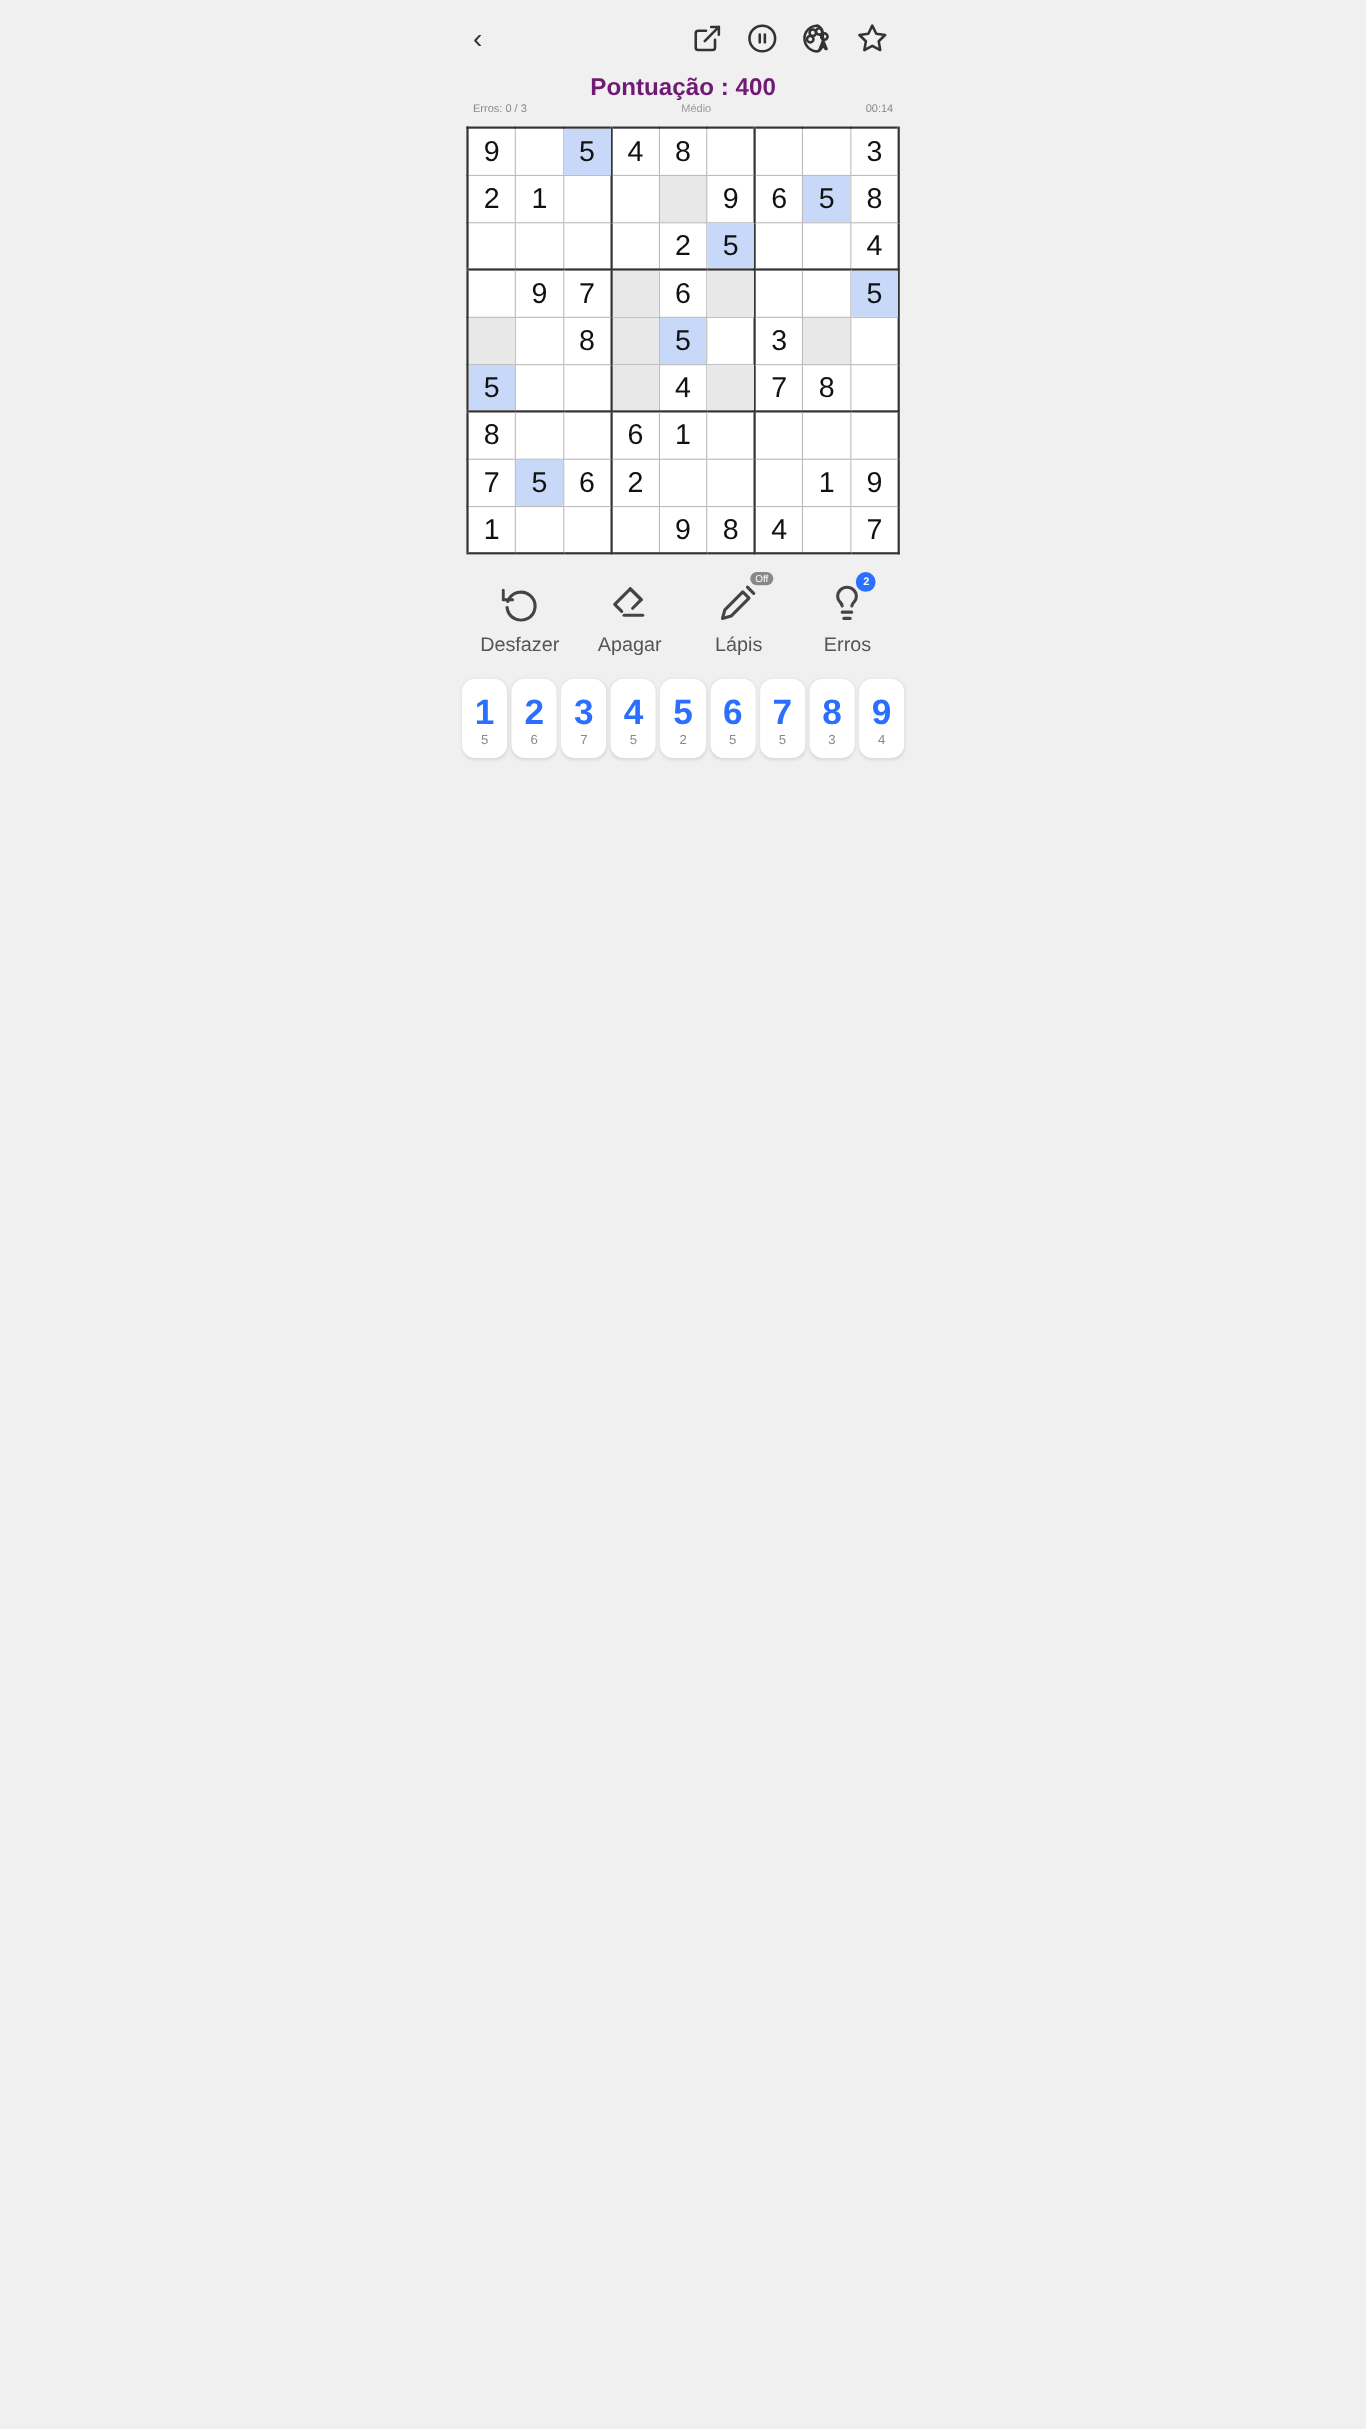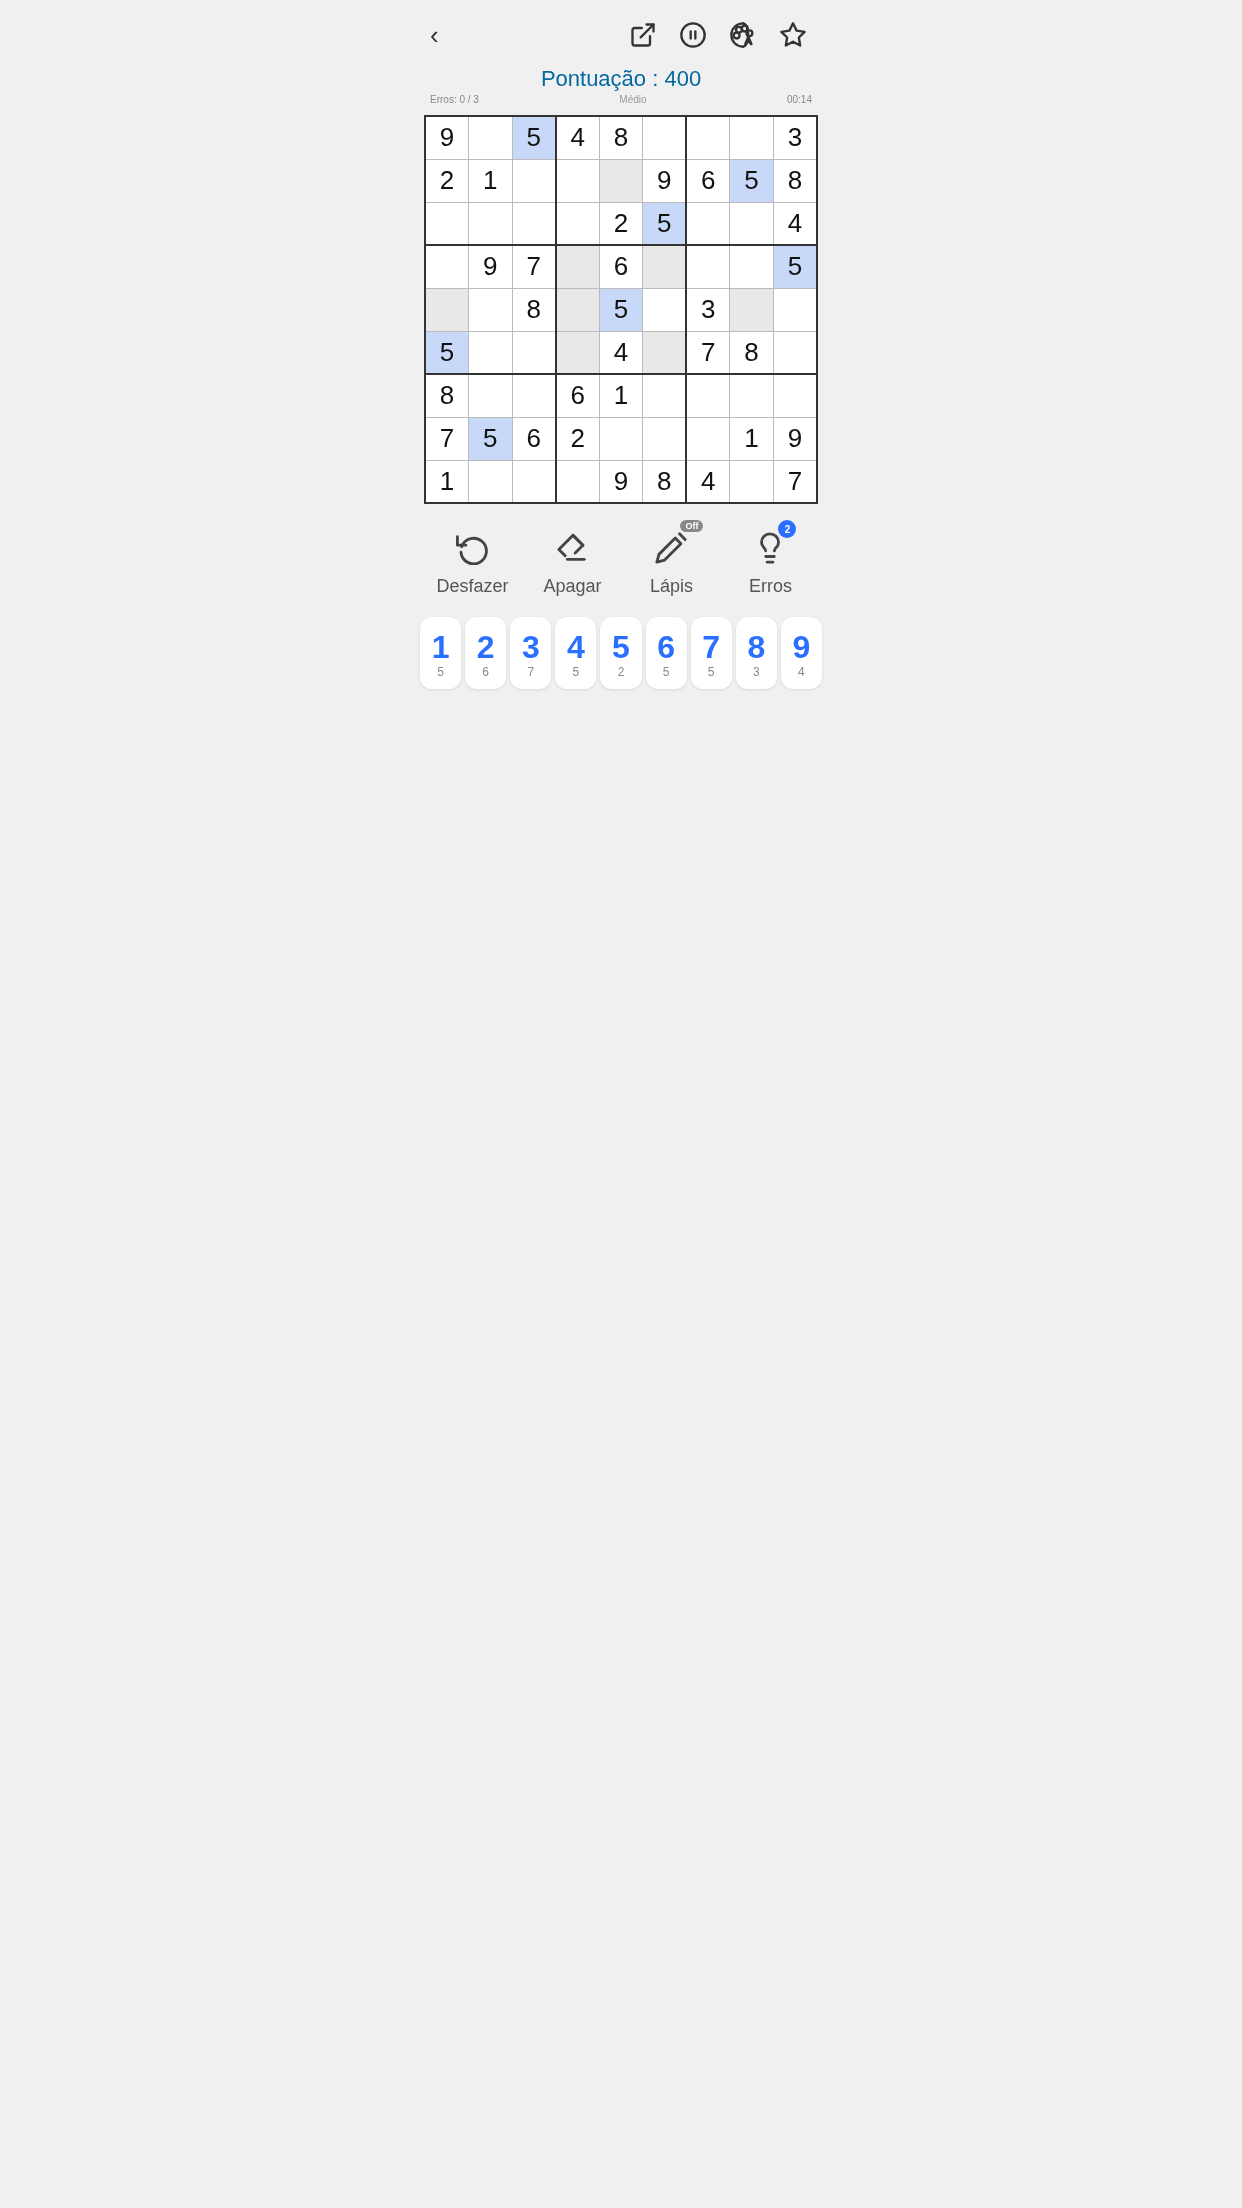--- a/index.html
+++ b/index.html
@@ -44,22 +44,22 @@
     }
     .icon-btn svg { width: 28px; height: 28px; }
 
     
     .score-section {
       text-align: center;
       padding: 4px 16px 4px;
     }
     .score-title {
       font-size: 22px;
-      font-weight: normal;
-      color: #0369a1;
+      font-weight: bold;
+      color: #701a75;
     }
     .score-meta {
       display: flex;
       justify-content: space-between;
       font-size: 10px;
       color: #888;
       margin-top: 2px;
     }
     .score-meta .middle { color: #999; text-align: center; }
 
@@ -130,21 +130,21 @@
     }
     .off-badge {
       position: absolute;
       top: -6px;
       right: -10px;
       background: #888;
       color: #fff;
       font-size: 9px;
       border-radius: 8px;
       padding: 1px 5px;
-      font-weight: bold;
+      font-weight: normal;
       margin-left: 46px;
     }
     .count-badge {
       position: absolute;
       top: -6px;
       right: -4px;
       background: #2a6fff;
       color: #fff;
       font-size: 10px;
       border-radius: 50%;

